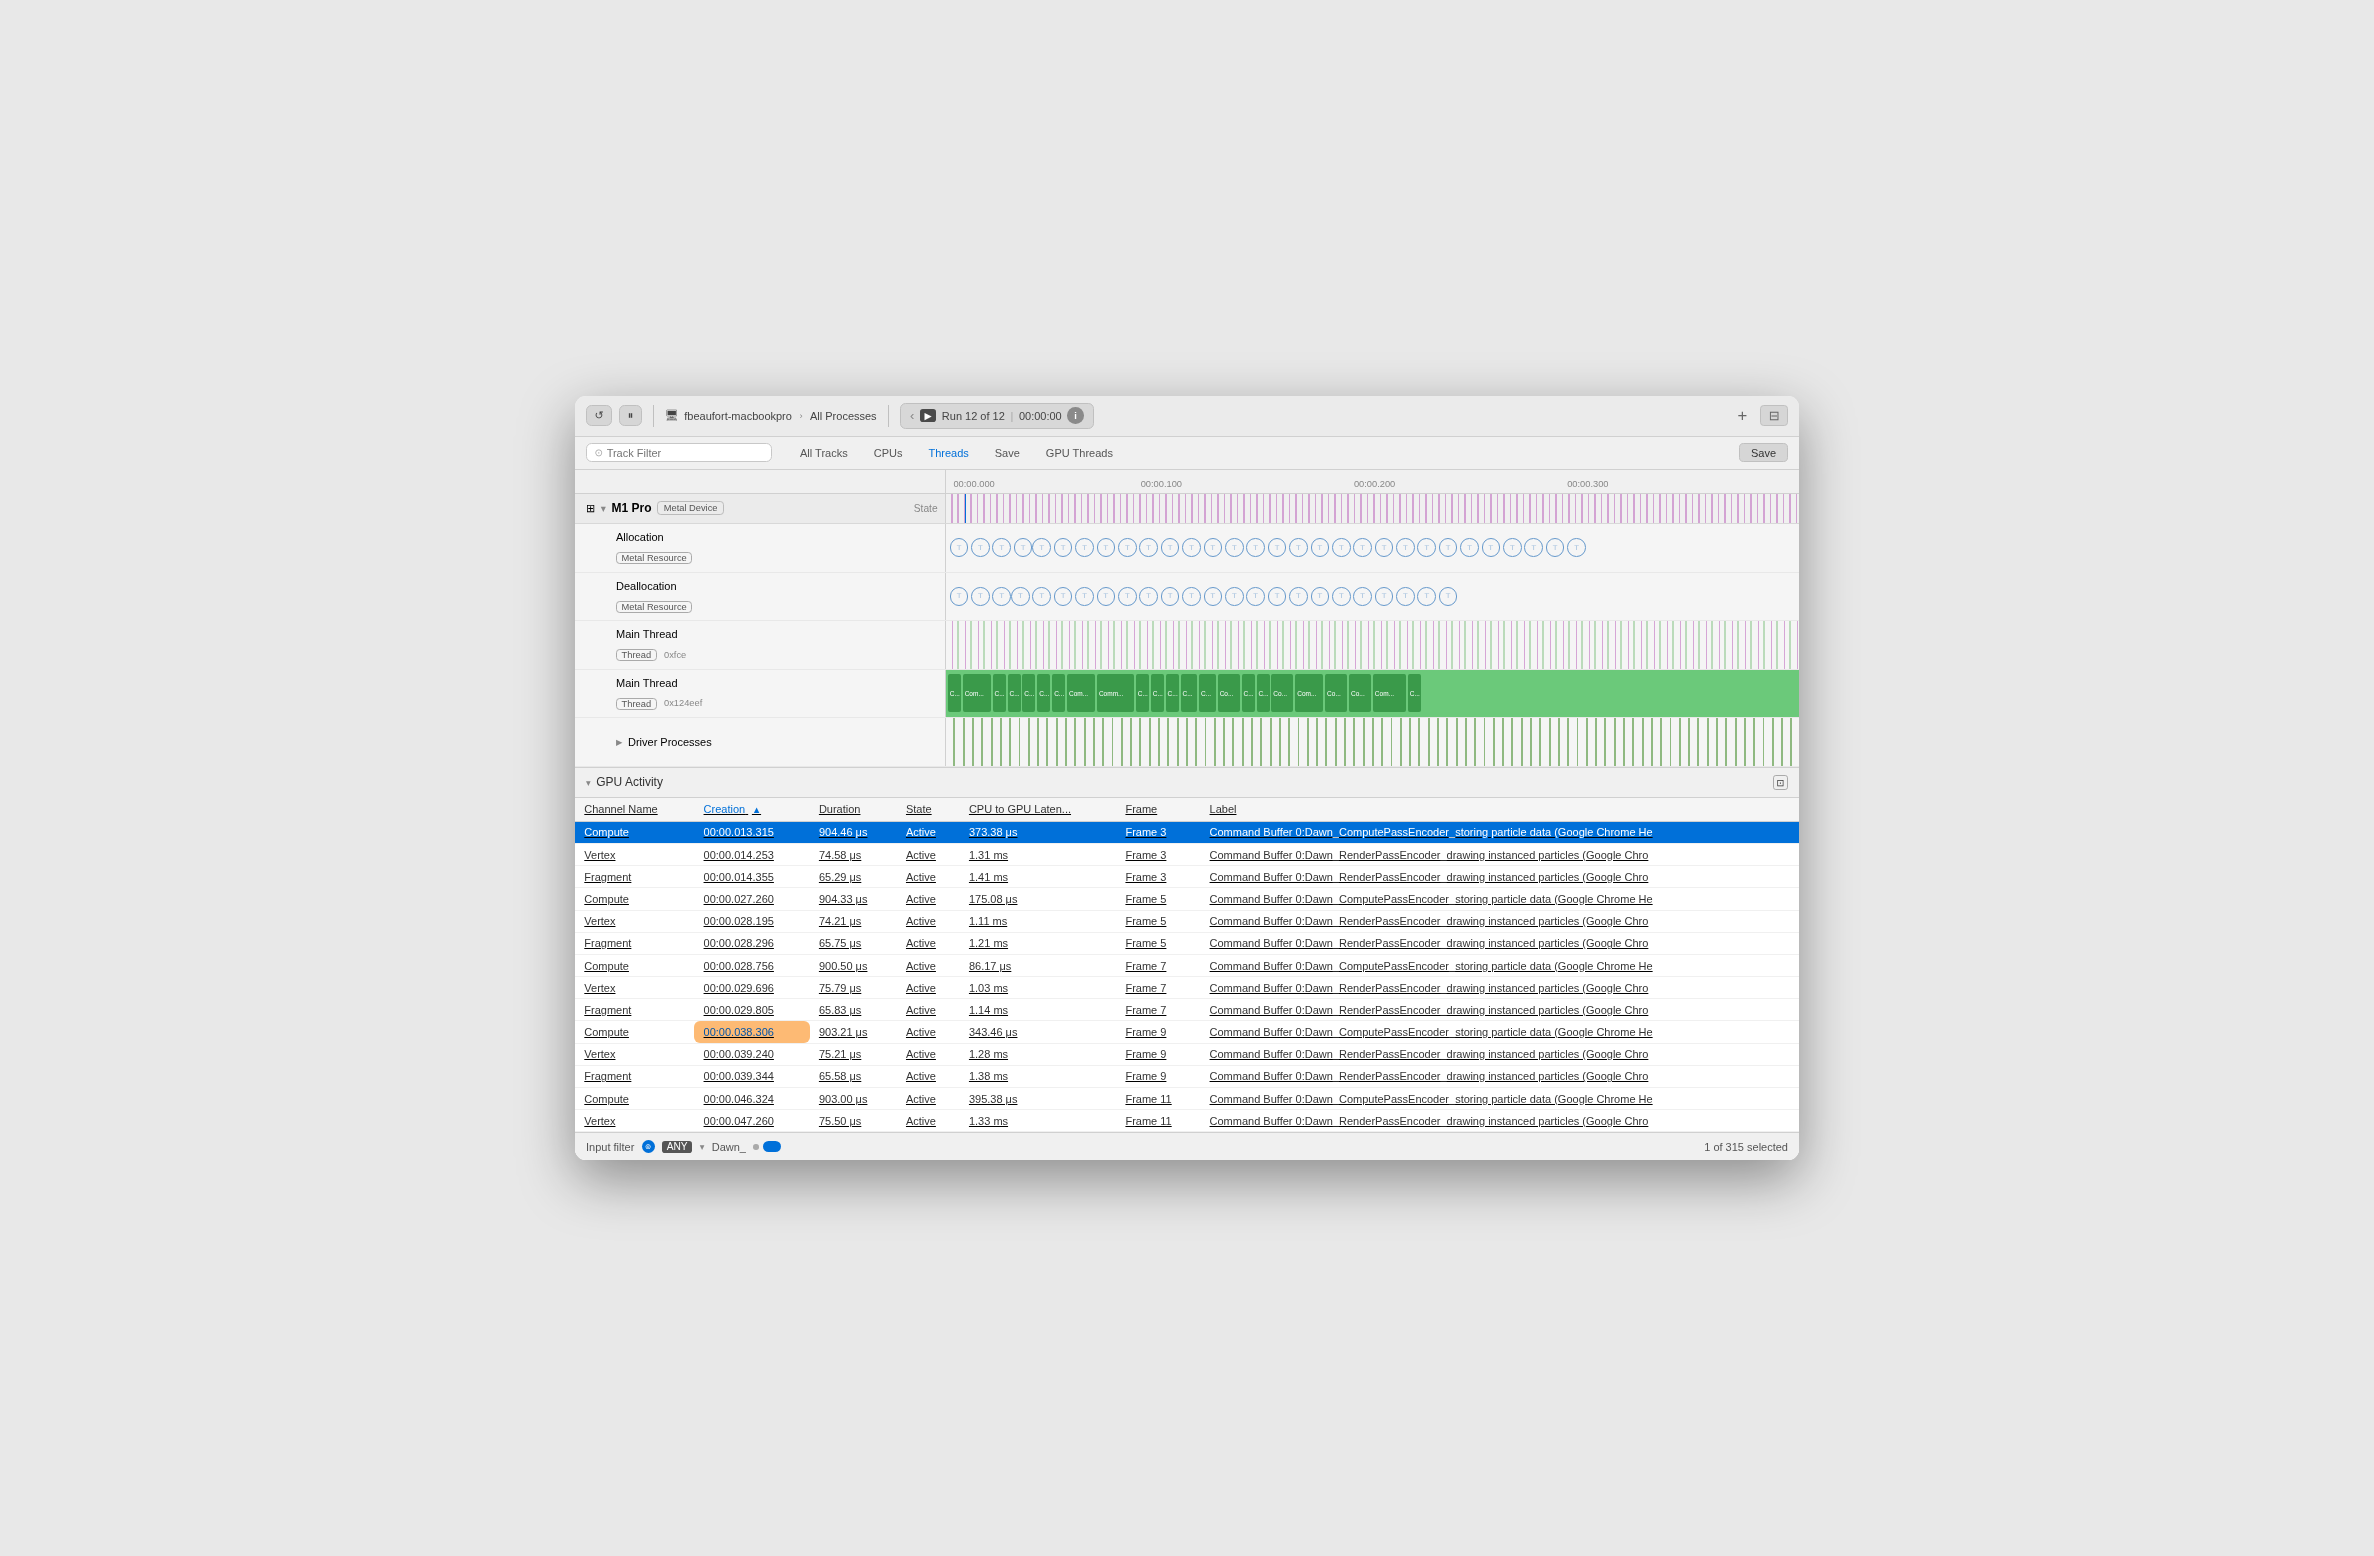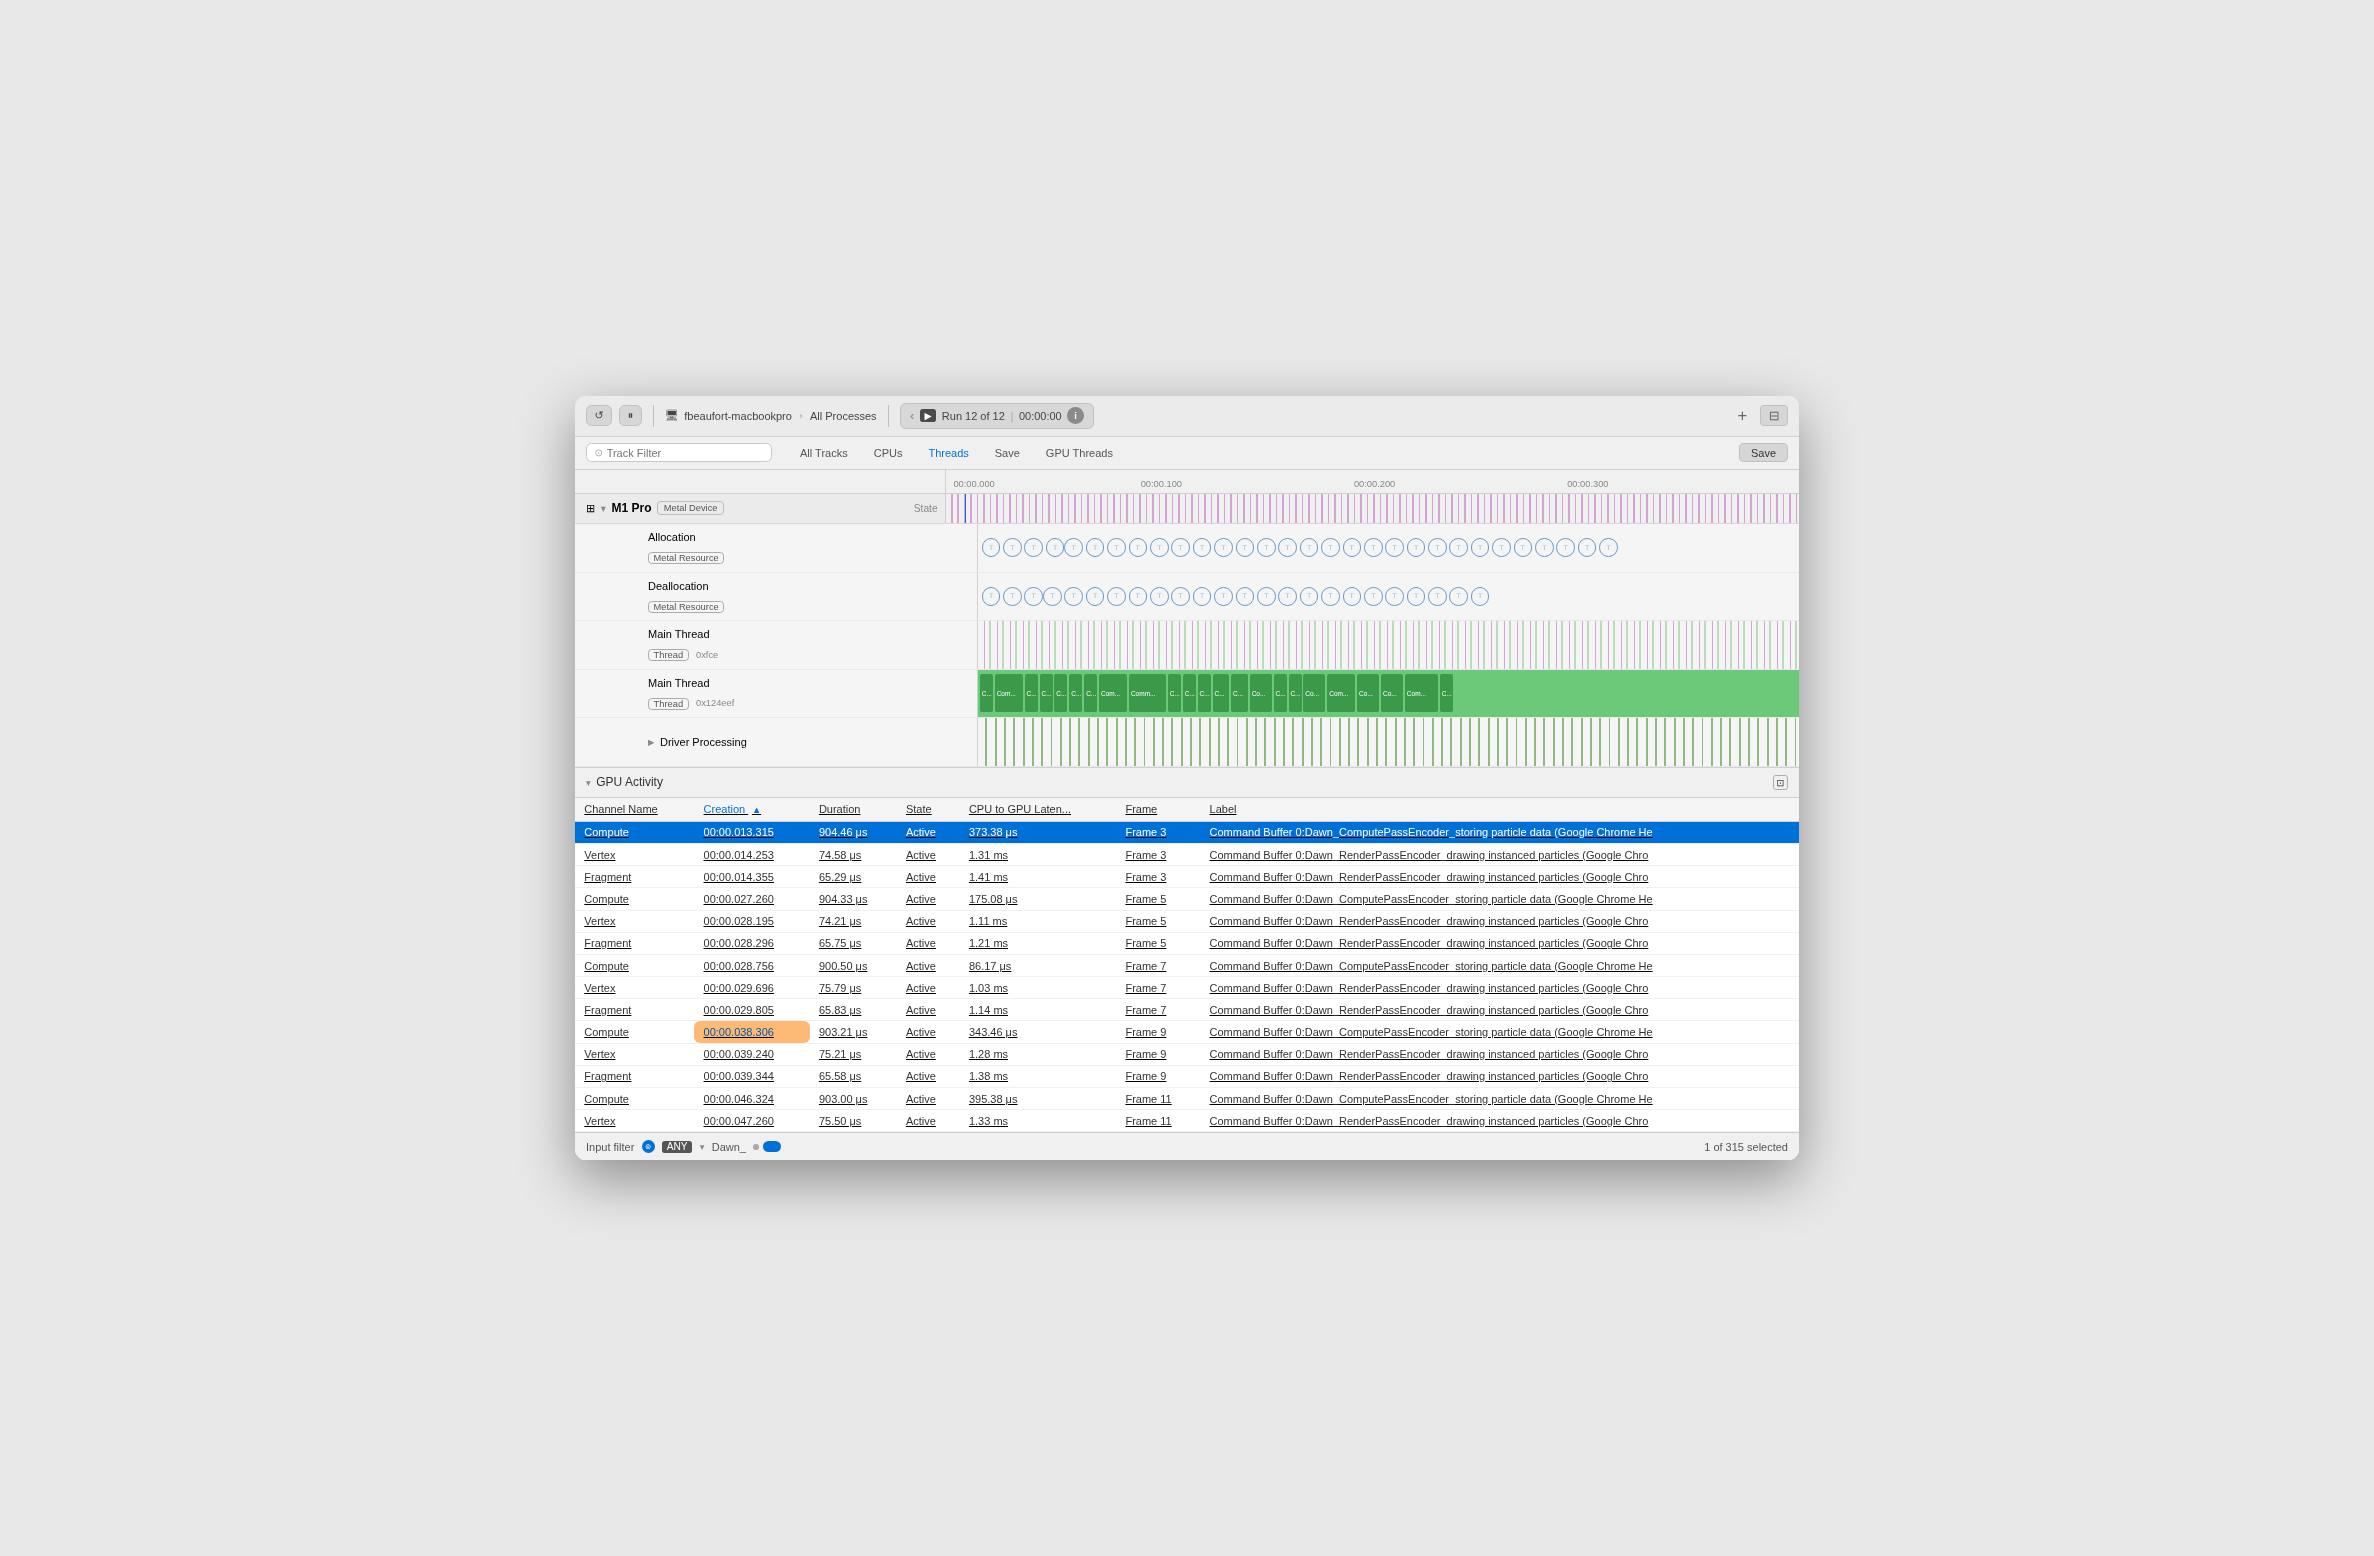--- a/index.html
+++ b/index.html
@@ -336,21 +336,20 @@
       width: 371px;
       flex-shrink: 0;
       border-right: 0.9px solid #d0d0d0;
       background: #f5f5f5;
       display: flex;
       flex-direction: column;
       justify-content: center;
       padding: 3.7px 11px 3.7px 26px;
       gap: 8px;
       position: relative;
-      margin-left: 32px;
     }
     .track-row-label.indent2 { padding-left: 41px; }
     .track-row-viz {
       flex: 1;
       overflow: hidden;
       position: relative;
     }
     
     .m1-header {
       display: flex;
@@ -701,21 +700,21 @@
               <div class="cmd-block" style="width:33px;">Com...</div>
               <div class="cmd-block" style="width:13px;">C...</div>
             </div>
           </div>
         </div>
 
         <div class="track-row-pair">
           <div class="track-row-label indent2">
             <div class="track-row-label-inner">
               <span class="expand-chevron">▶</span>
-              <span style="font-size:11px; font-weight:500;">Driver Processing</span>
+              <span style="font-size:11px; font-weight:500;">Driver Processes</span>
             </div>
           </div>
           <div class="track-row-viz">
             <div class="viz-driver" style="height:100%;"></div>
           </div>
         </div>
 
       </div>
     </div>
 

